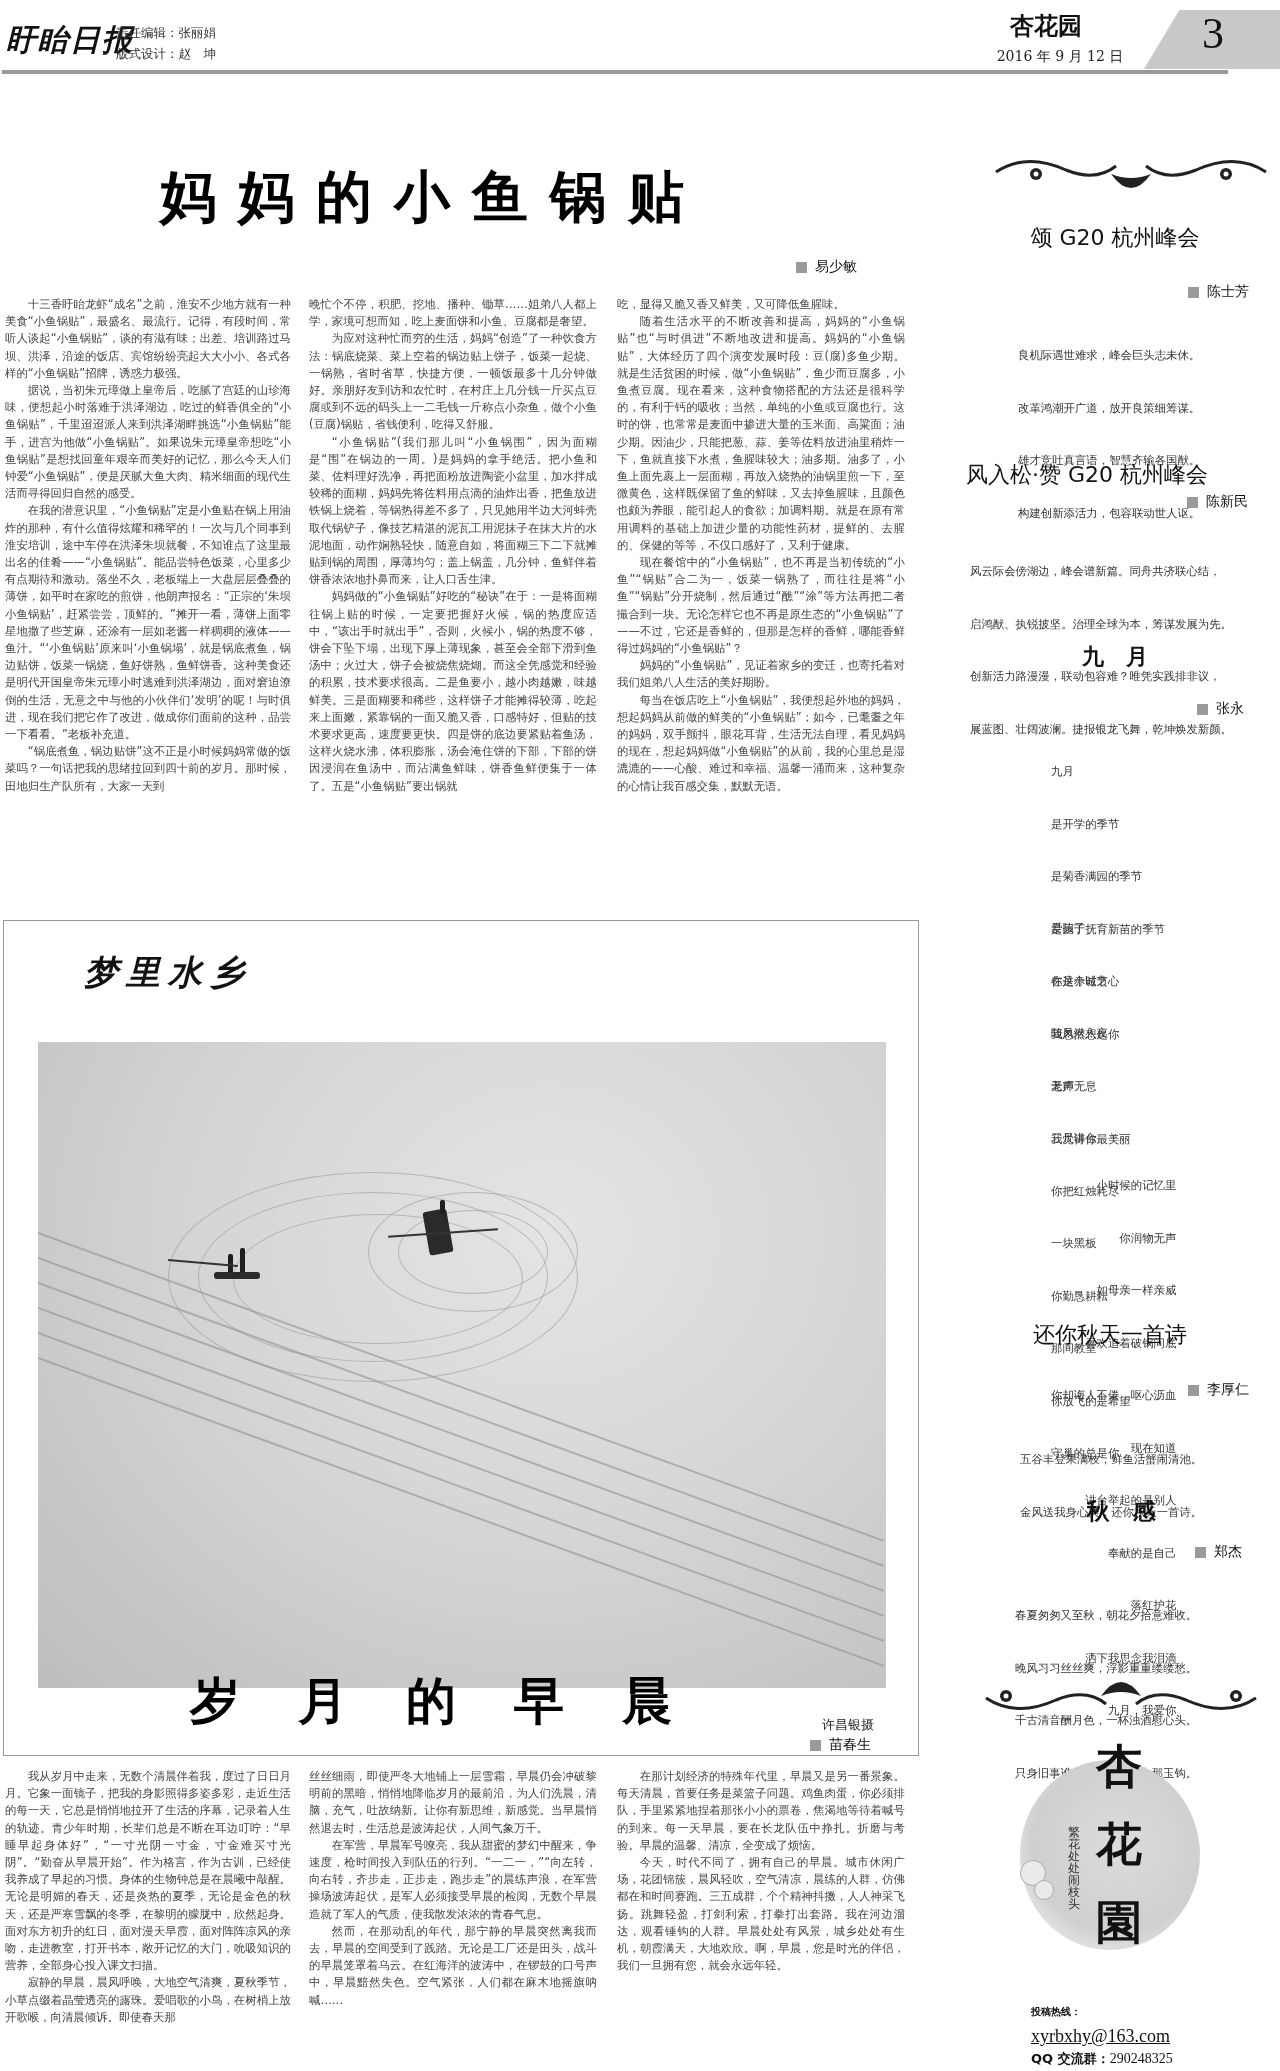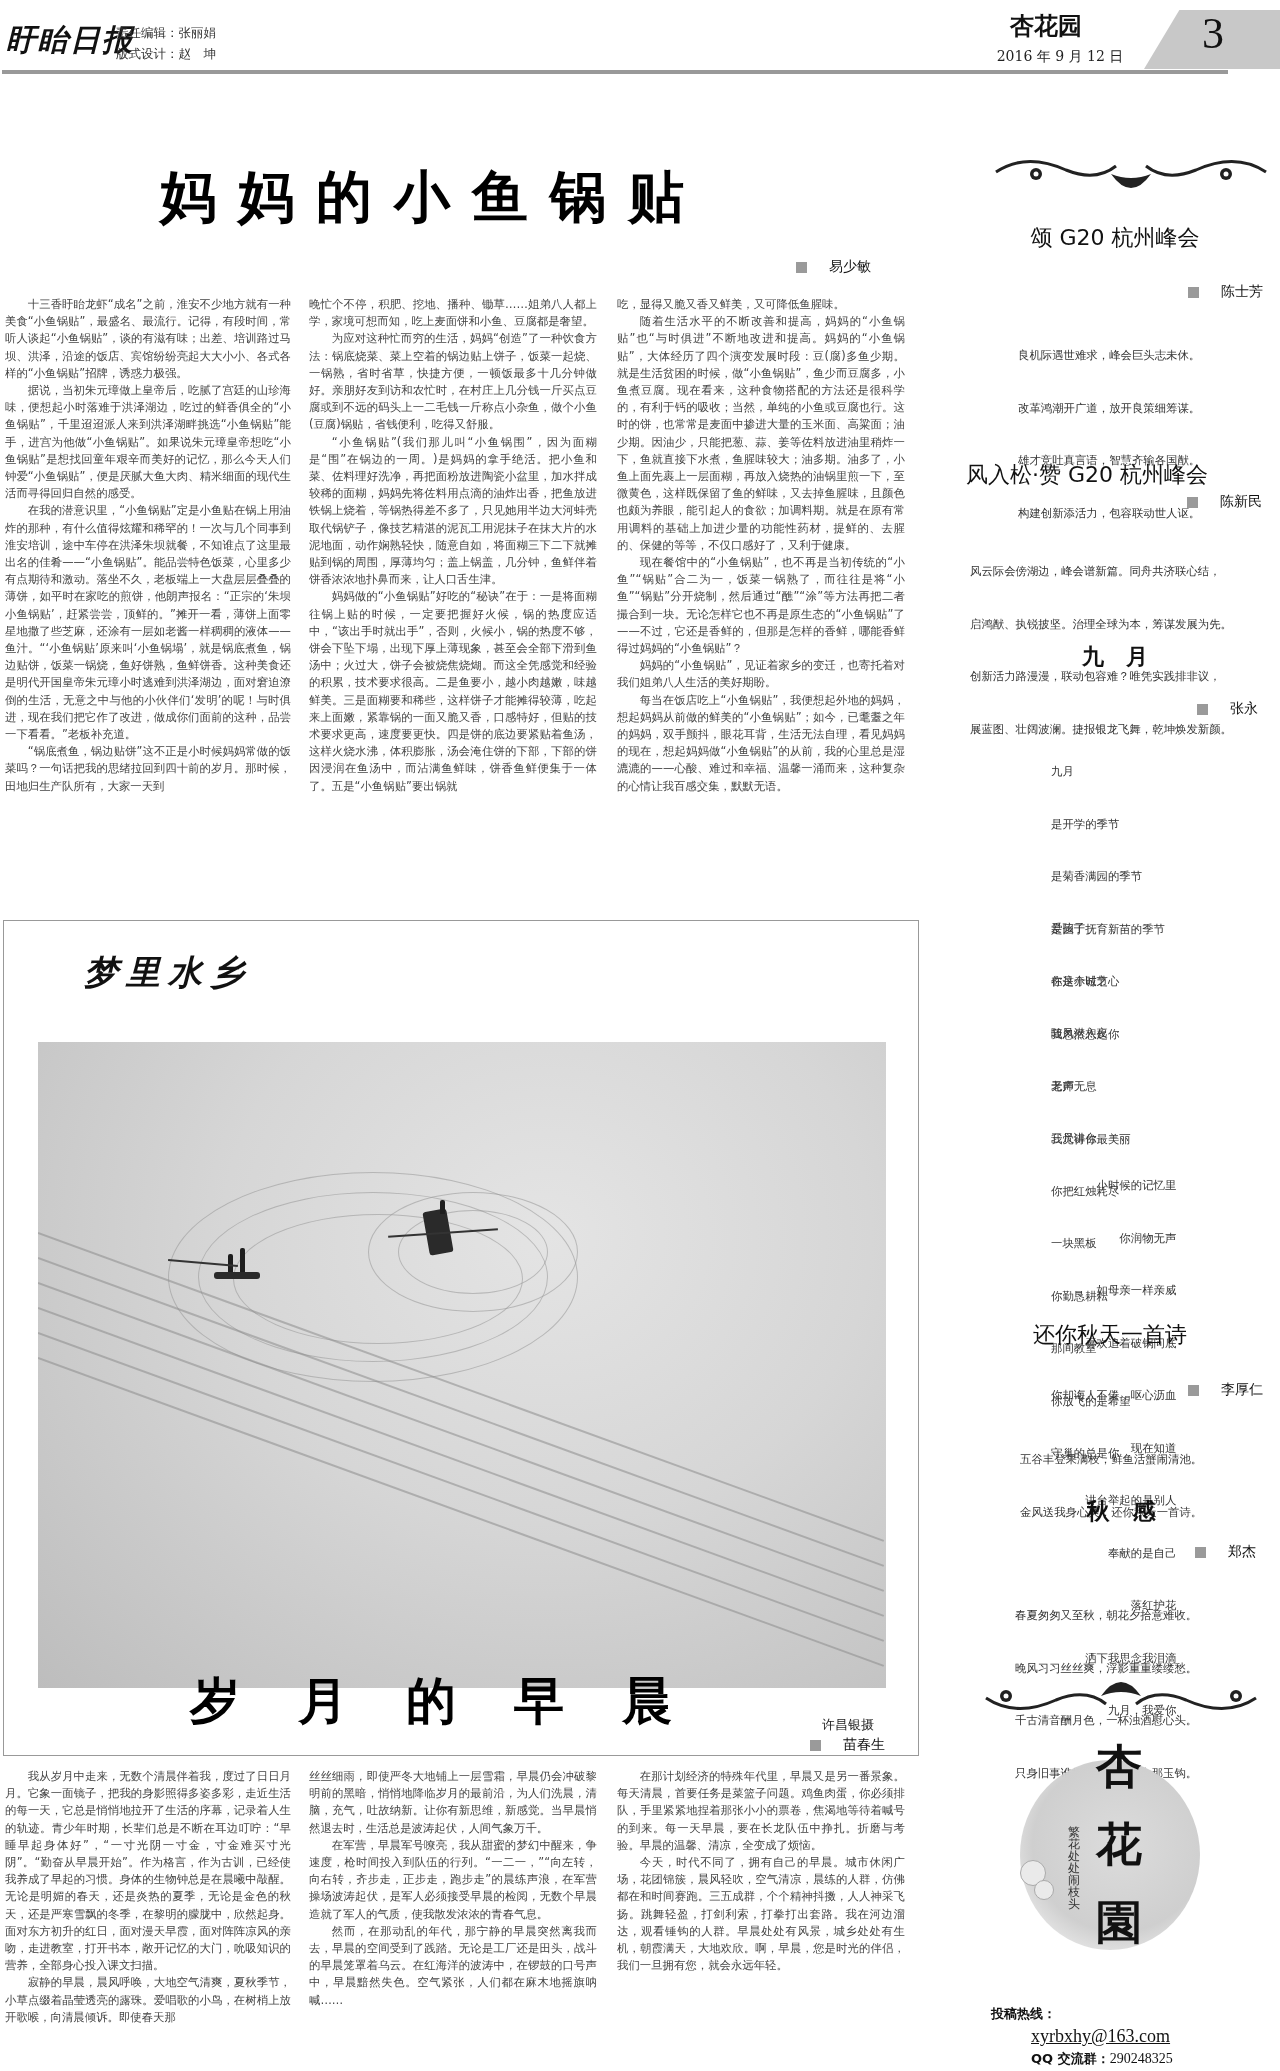--- a/index.html
+++ b/index.html
@@ -10,21 +10,21 @@
   .masthead { position: absolute; left: 0; top: 0; width: 1044px; height: 80px; }
   .logo { position: absolute; left: 6px; top: 20px; font-family: "DejaVu Serif", serif; font-size: 30px; font-weight: bold; font-style: italic; letter-spacing: 2px; color: #111; }
   .editors { position: absolute; left: 116px; top: 22px; font-size: 12.5px; line-height: 21px; color: #333; font-family: "DejaVu Sans", sans-serif; }
   .section-name { position: absolute; left: 1010px; top: 10px; width: 100px; font-size: 24px; font-weight: bold; color: #111; }
   .issue-date { position: absolute; left: 980px; top: 48px; width: 160px; text-align: center; font-size: 14px; color: #222; }
   .page-tab { position: absolute; left: 1144px; top: 10px; width: 136px; height: 59px; background: #c8c8c8; clip-path: polygon(26% 0, 100% 0, 100% 100%, 0 100%); }
   .page-num { position: absolute; left: 1202px; top: 8px; font-size: 44px; color: #111; font-family: "Liberation Serif", serif; }
   .top-rule { position: absolute; left: 2px; top: 70px; width: 1226px; height: 4px; background: #999; }
 
   
-  .byline { position: absolute; font-family: Liberation Mono, monospace; font-size: 14px; color: #111; display: flex; align-items: center; gap: 22px; }
+  .byline { position: absolute; font-family: Liberation Mono, monospace; font-size: 14px; color: #111; display: flex; align-items: center; gap: 8px; }
   .byline .sq { width: 11px; height: 11px; background: #9a9a9a; display: inline-block; }
   .col { position: absolute; font-family: "DejaVu Sans", sans-serif; font-size: 11.4px; line-height: 17.2px; color: #444; text-align: justify; }
   .col p { text-indent: 2em; }
   .col p.cont { text-indent: 0; }
 
   
   .a1-title { position: absolute; left: 160px; top: 160px; font-family: "DejaVu Sans", sans-serif; font-size: 56px; font-weight: bold; letter-spacing: 22px; color: #000; }
 
   
   .photo-frame { position: absolute; left: 3px; top: 920px; width: 916px; height: 836px; border: 1px solid #999; }
@@ -44,21 +44,21 @@
   .ornament { position: absolute; width: 290px; height: 50px; }
   .poem-title { position: absolute; font-family: "DejaVu Sans", sans-serif; color: #111; text-align: center; }
   .poem { position: absolute; font-family: "DejaVu Serif", serif; font-size: 11.4px; line-height: 17.5px; color: #333; white-space: pre; }
 
   .emblem { position: absolute; left: 1000px; top: 1730px; width: 220px; height: 230px; }
   .emblem-bg { position: absolute; left: 20px; top: 30px; width: 180px; height: 190px; border-radius: 50%; background: radial-gradient(circle at 55% 45%, #dcdcdc 0%, #cfcfcf 60%, rgba(210,210,210,0) 100%); }
   .emblem-char { position: absolute; left: 96px; font-family: "DejaVu Serif", serif; font-size: 46px; font-weight: bold; color: #111; }
   .emblem-small { position: absolute; left: 68px; top: 96px; width: 12px; font-size: 12px; line-height: 12px; color: #333; word-break: break-all; }
   .flower { position: absolute; border-radius: 50%; background: #eaeaea; border: 1px solid #aaa; }
 
-  .contact-label { position: absolute; left: 991px; top: 2005px; font-family: "DejaVu Sans", sans-serif; font-size: 13px; font-weight: bold; color: #111; }
+  .contact-label { position: absolute; left: 1031px; top: 2005px; font-family: "DejaVu Sans", sans-serif; font-size: 10px; font-weight: bold; color: #111; }
   .contact-email { position: absolute; left: 1031px; top: 2026px; font-family: "Liberation Serif", serif; font-size: 18px; color: #111; text-decoration: underline; }
   .contact-qq { position: absolute; left: 1031px; top: 2050px; font-family: "DejaVu Sans", sans-serif; font-size: 13px; color: #111; }
   .contact-qq b { font-weight: bold; }
   .contact-qq span.num { font-family: "Liberation Serif", serif; font-size: 14px; }
 </style>
 </head>
 <body>
 
 <div class="masthead">
   <div class="logo">盱眙日报</div>

